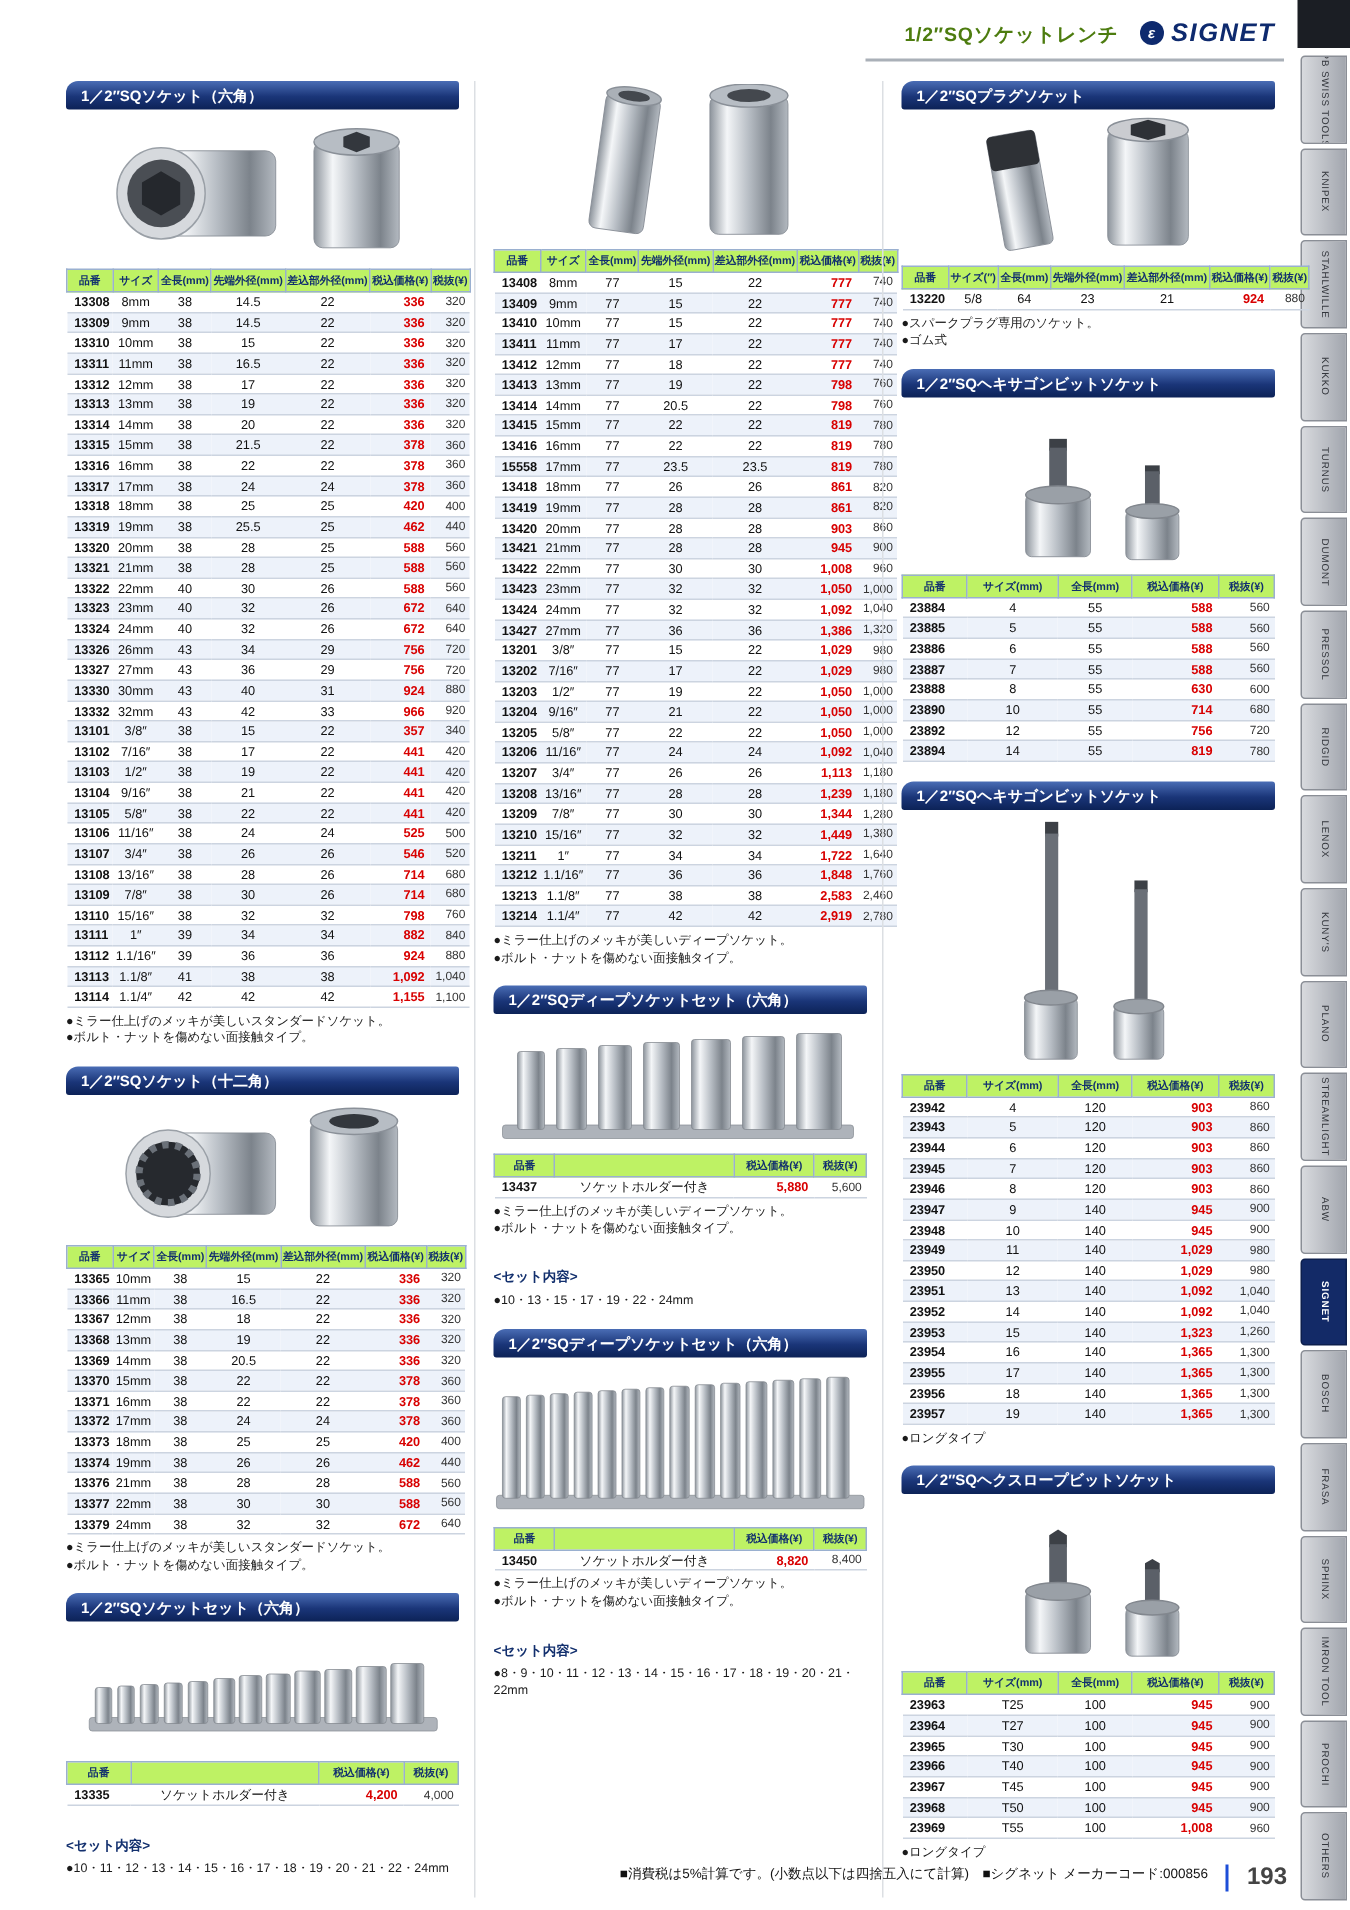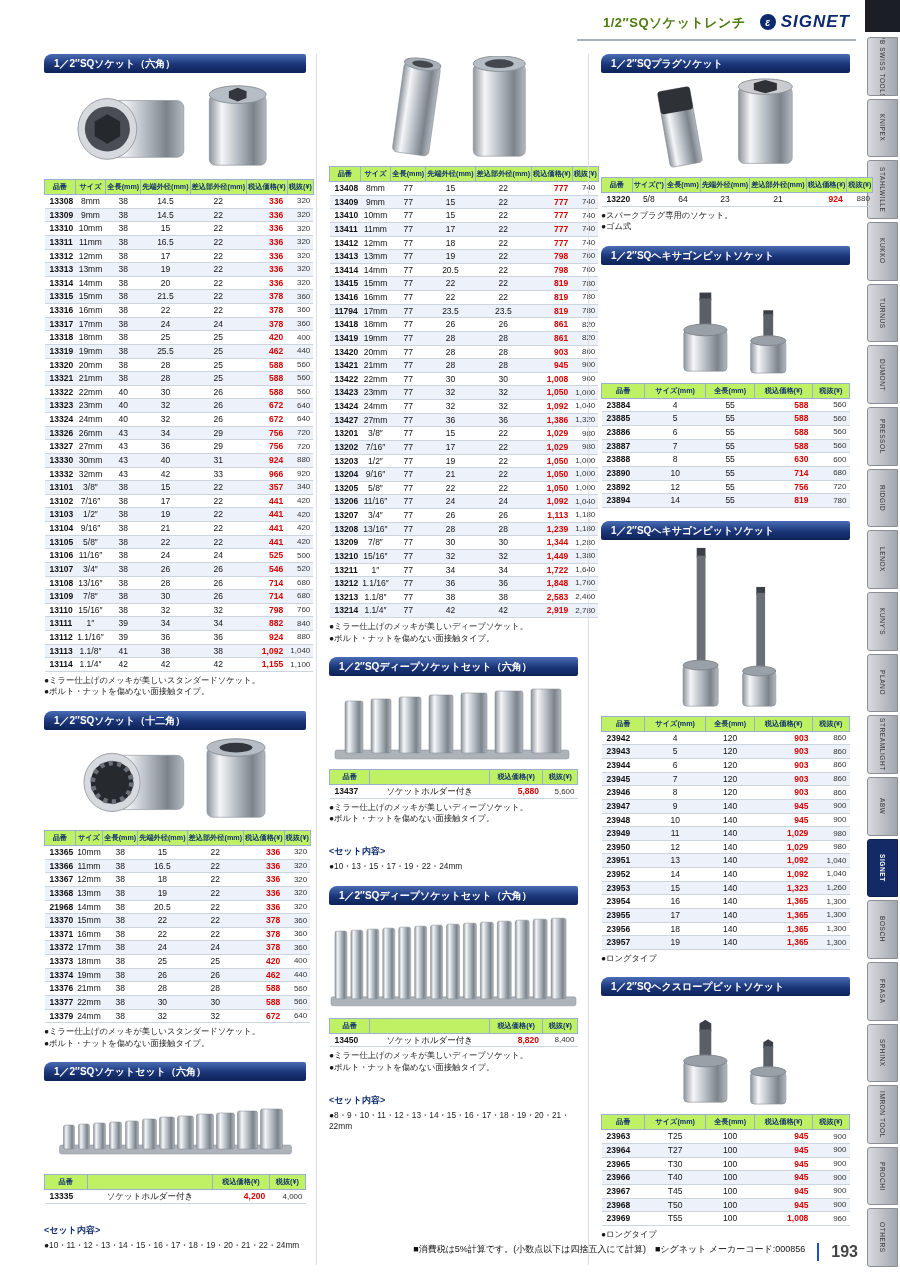--- a/index.html
+++ b/index.html
@@ -511,21 +511,21 @@
               <tr>
                 <td class="id">13368</td>
                 <td class="size">13mm</td>
                 <td class="num">38</td>
                 <td class="num">19</td>
                 <td class="num">22</td>
                 <td class="price">336</td>
                 <td class="tax">320</td>
               </tr>
               <tr>
-                <td class="id">21968</td>
+                <td class="id">13369</td>
                 <td class="size">14mm</td>
                 <td class="num">38</td>
                 <td class="num">20.5</td>
                 <td class="num">22</td>
                 <td class="price">336</td>
                 <td class="tax">320</td>
               </tr>
               <tr>
                 <td class="id">13370</td>
                 <td class="size">15mm</td>
@@ -754,21 +754,21 @@
               <tr>
                 <td class="id">13416</td>
                 <td class="size">16mm</td>
                 <td class="num">77</td>
                 <td class="num">22</td>
                 <td class="num">22</td>
                 <td class="price">819</td>
                 <td class="tax">780</td>
               </tr>
               <tr>
-                <td class="id">11794</td>
+                <td class="id">15558</td>
                 <td class="size">17mm</td>
                 <td class="num">77</td>
                 <td class="num">23.5</td>
                 <td class="num">23.5</td>
                 <td class="price">819</td>
                 <td class="tax">780</td>
               </tr>
               <tr>
                 <td class="id">13418</td>
                 <td class="size">18mm</td>

